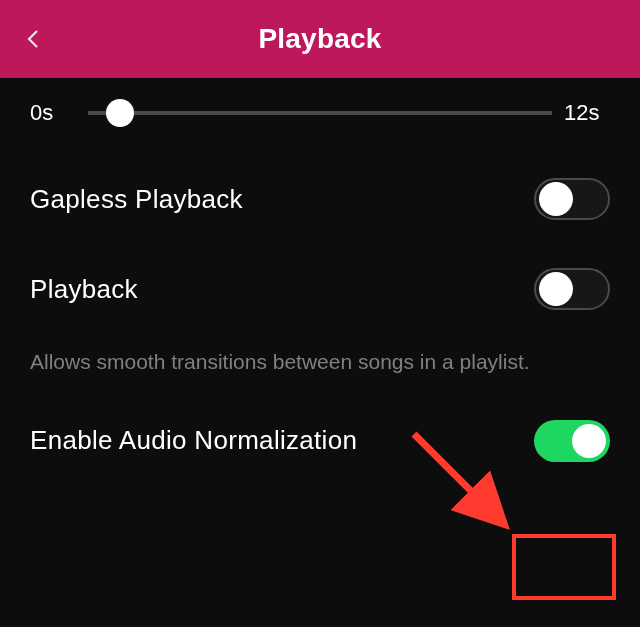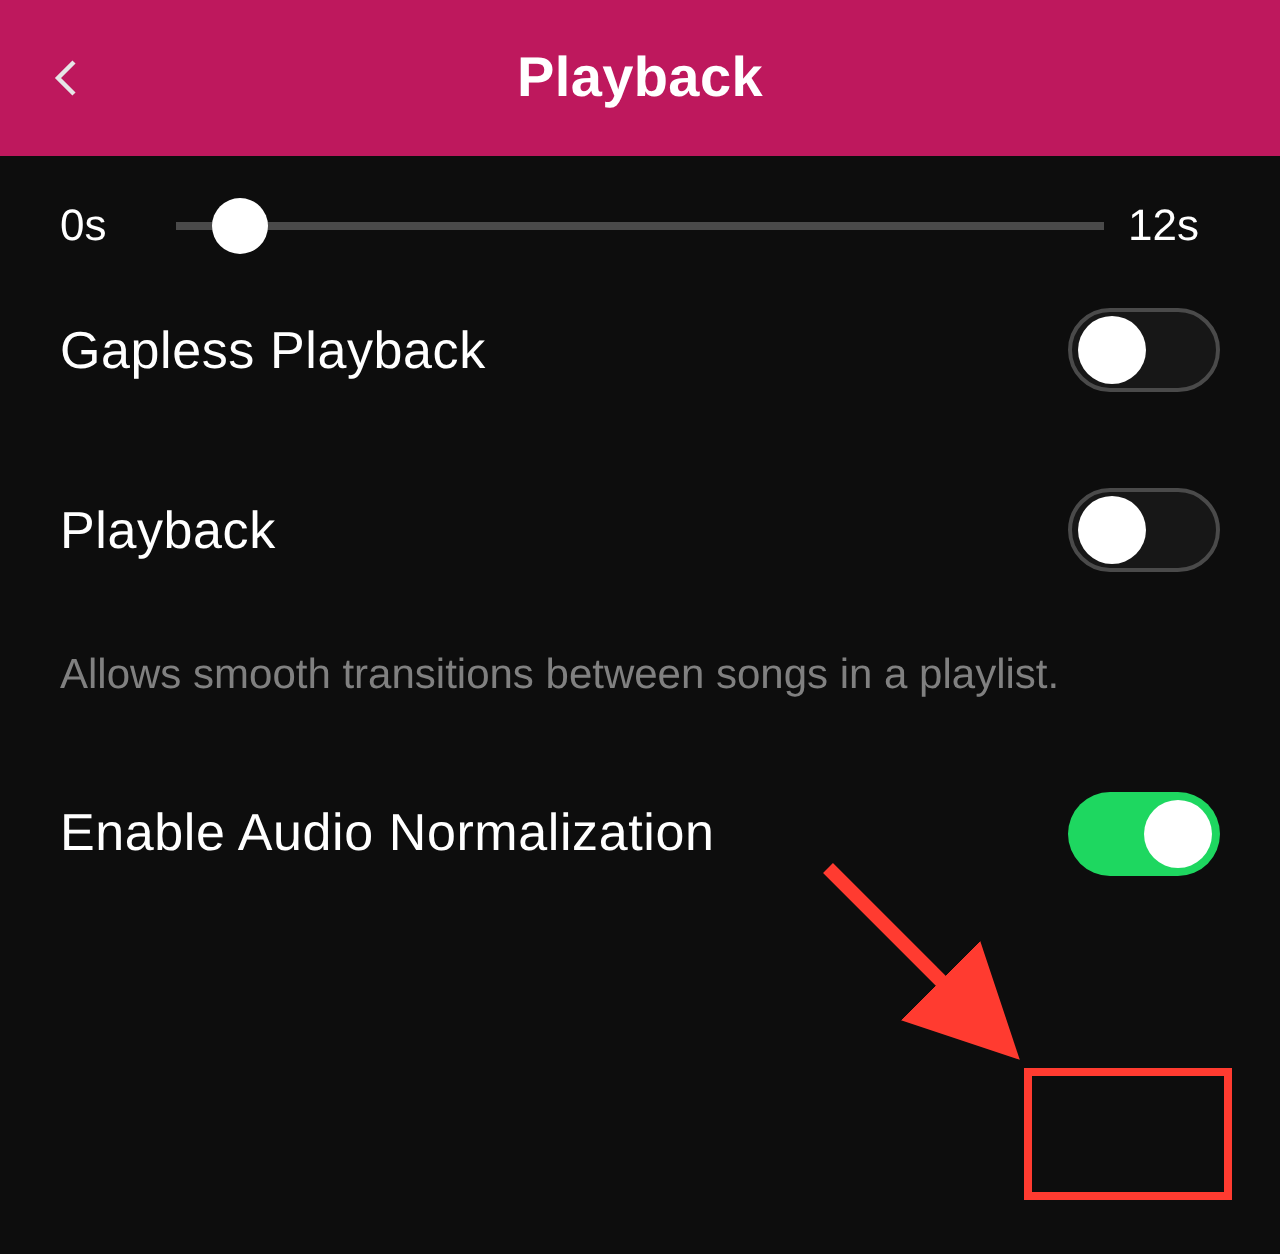--- a/index.html
+++ b/index.html
@@ -2,21 +2,21 @@
 <html><head>
 <meta charset="utf-8">
 <style>
   * { box-sizing: border-box; margin: 0; padding: 0; }
   html, body { width: 640px; height: 627px; background: #0d0d0d; font-family: -apple-system, BlinkMacSystemFont, "Segoe UI", Helvetica, Arial, sans-serif; color: #fff; overflow: hidden; }
   .header { height: 78px; background: #be185d; display: flex; align-items: center; justify-content: center; position: relative; }
   .back-btn { position: absolute; left: 22px; top: 50%; transform: translateY(-50%); width: 24px; height: 24px; cursor: pointer; }
   .back-btn svg { stroke: #e6e6e6; stroke-width: 2.2; fill: none; }
   .header-title { font-size: 28px; font-weight: 700; letter-spacing: 0.2px; }
   .content { padding: 18px 30px 0 30px; position: relative; }
-  .slider-row { display: flex; align-items: center; gap: 12px; margin-top: 4px; margin-bottom: 28px; }
+  .slider-row { display: flex; align-items: center; gap: 12px; margin-top: 4px; margin-bottom: 52px; }
   .slider-label { font-size: 22px; color: #fff; width: 46px; }
   .slider-label.right { text-align: left; }
   .slider-track { flex: 1; height: 4px; background: #4a4a4a; position: relative; }
   .slider-thumb { width: 28px; height: 28px; border-radius: 50%; background: #fff; position: absolute; top: 50%; transform: translate(-50%, -50%); }
   .setting-row { display: flex; align-items: center; justify-content: space-between; margin-bottom: 48px; }
   .setting-label { font-size: 26px; color: #fff; letter-spacing: 0.3px; text-align: center; }
   .toggle { width: 76px; height: 42px; border-radius: 21px; position: relative; cursor: pointer; }
   .toggle.off { background: #171717; border: 2px solid #4a4a4a; }
   .toggle.on { background: #1ed760; }
   .toggle-knob { width: 34px; height: 34px; border-radius: 50%; background: #fff; position: absolute; top: 50%; transform: translateY(-50%); }

